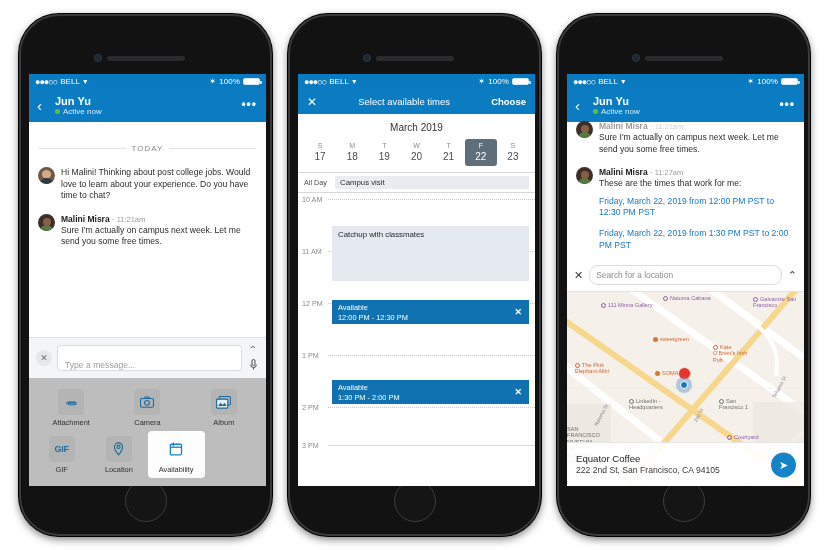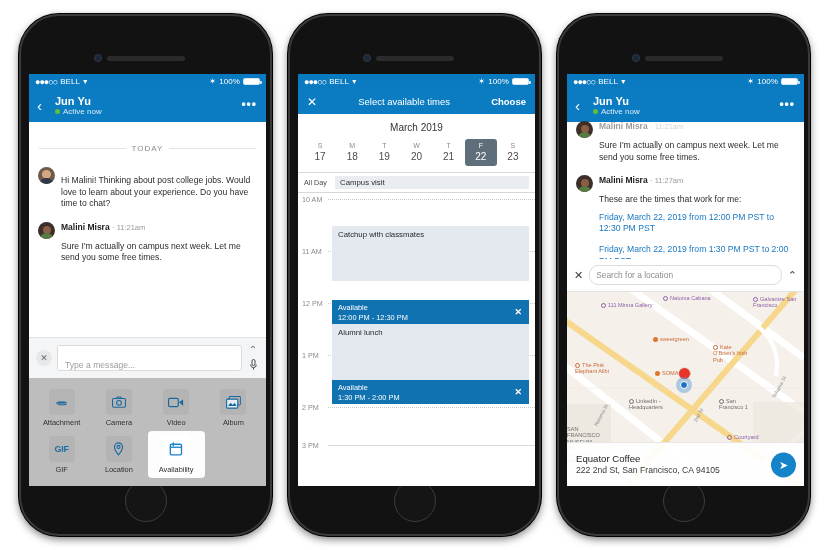--- a/index.html
+++ b/index.html
@@ -88,21 +88,21 @@
   .avatar.jun:before{content:"";position:absolute;left:4px;top:3px;width:9px;height:8px;border-radius:50% 50% 45% 45%;background:#d6a882;}
   .avatar.jun:after{content:"";position:absolute;left:2px;top:11px;width:13px;height:8px;border-radius:6px 6px 0 0;background:#2f3a49;}
   .avatar.mal { background:#3c2f2a; }
   .avatar.mal:before{content:"";position:absolute;left:5px;top:4px;width:8px;height:8px;border-radius:50%;background:#8a5e42;}
   .avatar.mal:after{content:"";position:absolute;left:2px;top:11px;width:13px;height:8px;border-radius:6px 6px 0 0;background:#567a3f;}
 
   .msg-body { flex:1; min-width:0; }
   .msg-meta { font-size:8.5px; color:#1d1d1d; line-height:11px; }
   .msg-meta .who { font-weight:bold; }
   .msg-meta .tm { color:#9a9a9a; font-size:7.5px; font-weight:normal; }
-  .msg-text { font-size:8.6px; color:#2c2c2c; line-height:11.6px;margin-top:8px; }
+  .msg-text { font-size:8.6px; color:#2c2c2c; line-height:11.6px; }
   .msg-link { font-size:8.6px; color:#1878c2; line-height:11.6px; margin-bottom:9px; }
 
   
   .composer-wrap { position:absolute; left:0; right:0; bottom:0; }
   .composer {
     background:#f4f5f7; border-top:1px solid #e0e0e0;
     display:flex; align-items:center; gap:5px; padding:6px 7px;
   }
   .circle-x {
     width:16px;height:16px;border-radius:50%;background:#e7e8ea;color:#6c6c6c;
@@ -301,29 +301,20 @@
                 <svg width="14" height="12" viewBox="0 0 16 13">
                     <rect x="0.6" y="2.4" width="14.8" height="10" rx="1.6" fill="none" stroke="#17699f" stroke-width="1.2"></rect>
                     <path d="M5 2.4l1-1.6h4l1 1.6" fill="none" stroke="#17699f" stroke-width="1.2"></path>
                     <circle cx="8" cy="7.4" r="2.7" fill="none" stroke="#17699f" stroke-width="1.2"></circle>
                   </svg>
               </div>
               <span class="tray-lbl">Camera</span>
             </div>
             <div class="tray-cell">
               <div class="tray-ico">
-                <svg width="16" height="11" viewBox="0 0 18 12">
-                    <rect x="0.6" y="1.4" width="11" height="9.2" rx="1.4" fill="none" stroke="#17699f" stroke-width="1.3"></rect>
-                    <path d="M12.4 5.6l4.6-3v7z" fill="#17699f"></path>
-                  </svg>
-              </div>
-              <span class="tray-lbl">Video</span>
-            </div>
-            <div class="tray-cell">
-              <div class="tray-ico">
                 <svg width="15" height="13" viewBox="0 0 16 14">
                     <rect x="3.4" y="0.6" width="12" height="9" rx="1" fill="none" stroke="#17699f" stroke-width="1.1"></rect>
                     <rect x="0.6" y="3.4" width="12" height="9.6" rx="1" fill="#e6eef4" stroke="#17699f" stroke-width="1.2"></rect>
                     <path d="M2 10.8l3-3.4 2.2 2.2 2-2.2 2.2 3.4z" fill="#17699f"></path>
                   </svg>
               </div>
               <span class="tray-lbl">Album</span>
             </div>
           </div>
           <div class="tray-row">
@@ -448,23 +439,20 @@
             <i class="hourline solid"></i>
           </div>
 
         <div class="ev busy" style="top:33px;height:55px">
           <div class="t">Catchup with classmates</div>
         </div>
         <div class="ev free" style="top:107px;height:24px">
           <div class="t1">Available</div>
           <div class="t2">12:00 PM - 12:30 PM</div>
           <span class="cx">✕</span>
-        </div>
-        <div class="ev busy" style="top:131px;height:56px">
-          <div class="t">Alumni lunch</div>
         </div>
         <div class="ev free" style="top:187px;height:24px">
           <div class="t1">Available</div>
           <div class="t2">1:30 PM - 2:00 PM</div>
           <span class="cx">✕</span>
         </div>
       </div>
     </div>
   </div>
 

